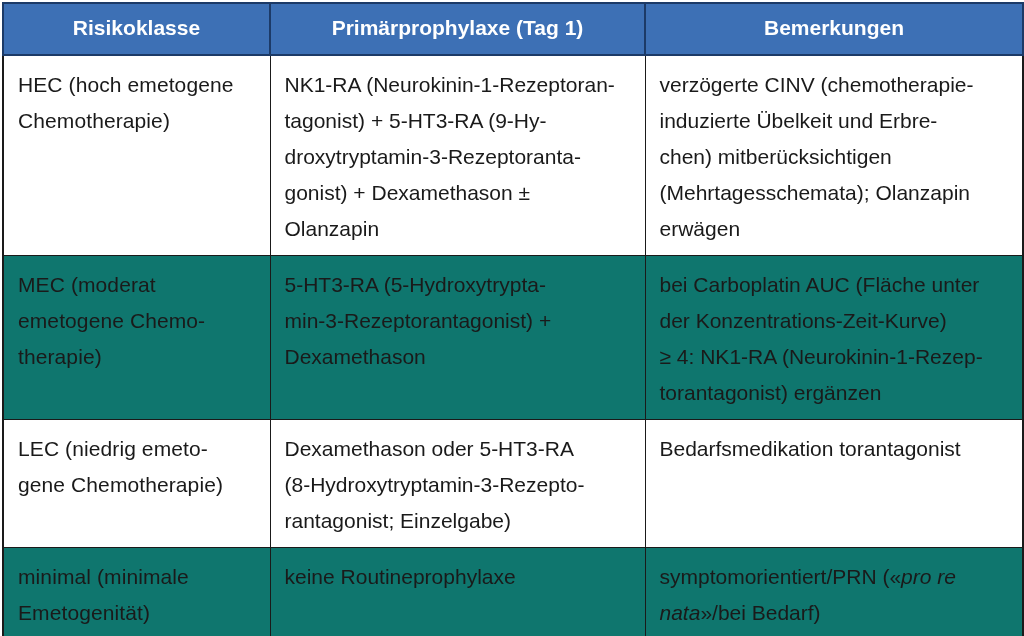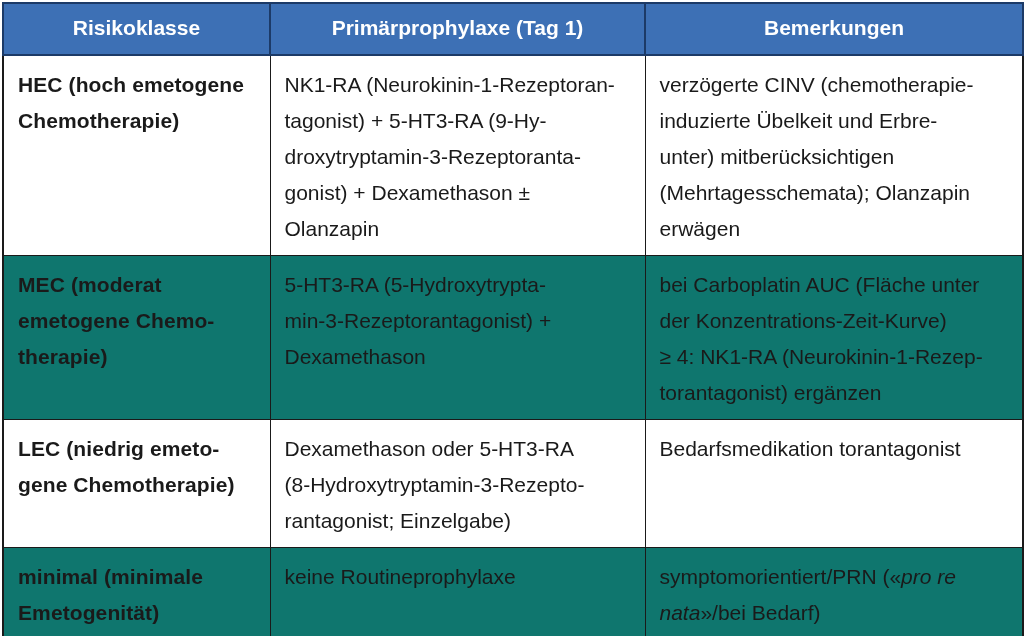--- a/index.html
+++ b/index.html
@@ -42,21 +42,21 @@
     line-height: 36px;
     white-space: pre-line;
   }
   tr.row-hec     td { height: 178px; }
   tr.row-mec     td { height: 139px; }
   tr.row-lec     td { height: 108px; margin-top: 39px; }
   tr.row-minimal td { height: 66px;  }
   tr.alt td { background: #0f766e; }
   tr.plain td { background: #ffffff; }
   td.risk-col {
-    font-weight: bold;
+    font-weight: normal;
     letter-spacing: 0.1px;
   }
   .italic { font-style: italic; }
 </style>
 </head>
 <body>
 
 <div class="table-wrap">
   <table class="risk-table">
     <colgroup>
@@ -75,21 +75,21 @@
       <tr class="row-hec plain">
         <td class="risk-col">HEC (hoch emetogene
 Chemotherapie)</td>
         <td>NK1-RA (Neurokinin-1-Rezeptoran-
 tagonist) + 5-HT3-RA (9-Hy-
 droxytryptamin-3-Rezeptoranta-
 gonist) + Dexamethason ±
 Olanzapin</td>
         <td>verzögerte CINV (chemotherapie-
 induzierte Übelkeit und Erbre-
-unter) mitberücksichtigen
+chen) mitberücksichtigen
 (Mehrtagesschemata); Olanzapin
 erwägen</td>
       </tr>
       <tr class="row-mec alt">
         <td class="risk-col">MEC (moderat
 emetogene Chemo-
 therapie)</td>
         <td>5-HT3-RA (5-Hydroxytrypta-
 min-3-Rezeptorantagonist) +
 Dexamethason</td>

